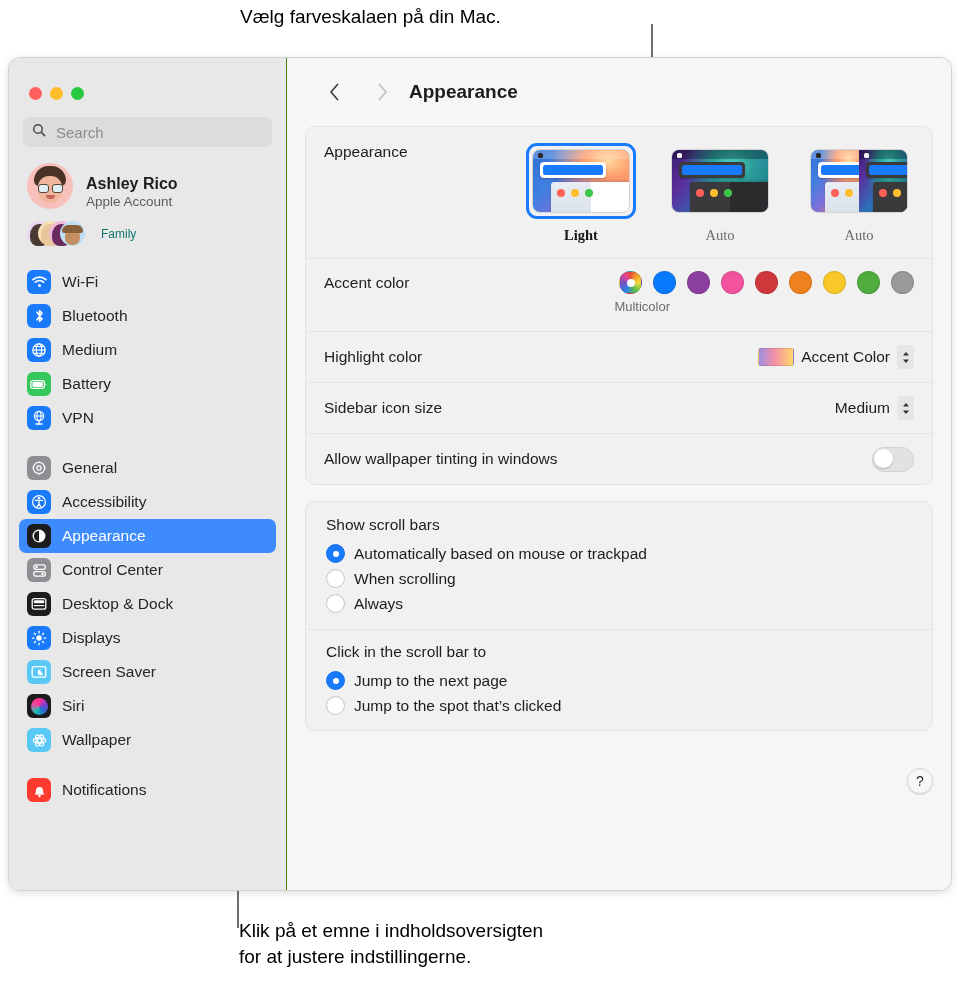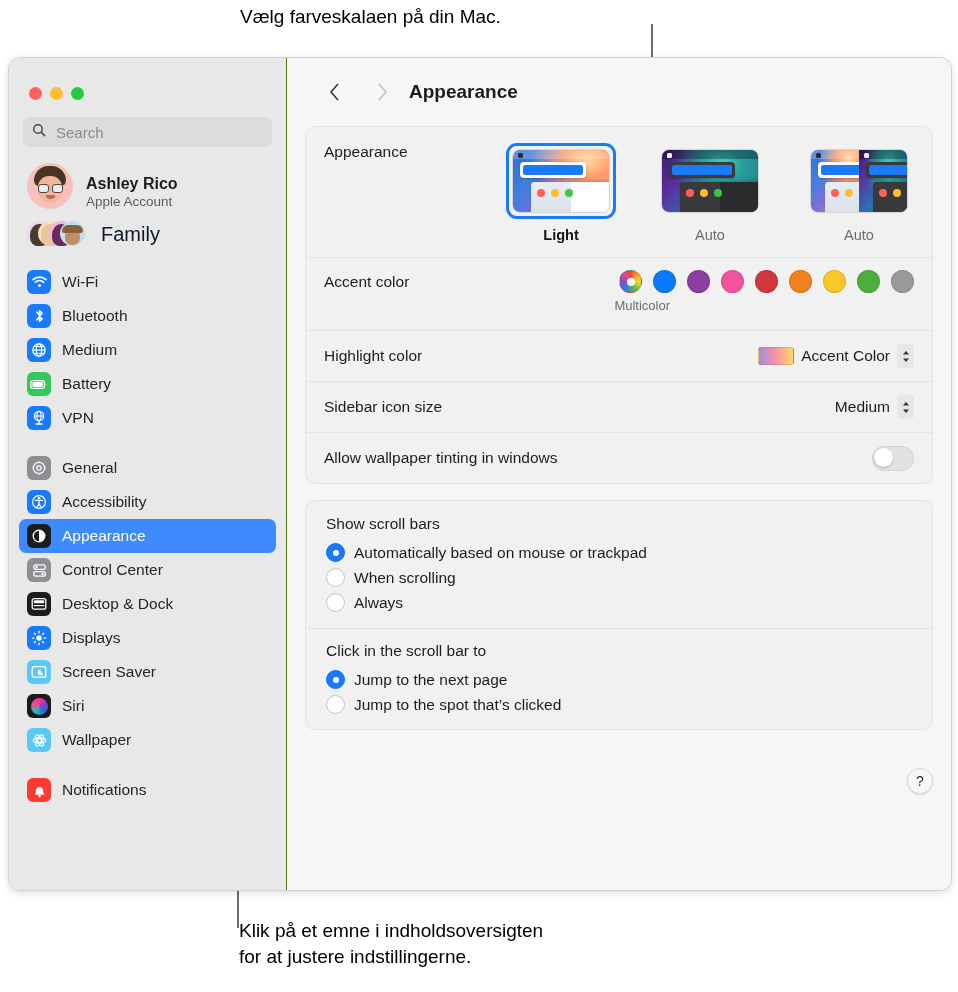--- a/index.html
+++ b/index.html
@@ -119,21 +119,21 @@
   .fa i { position: absolute; inset: 3px 3px 0 3px; border-radius: 50% 50% 40% 40%; display:block; }
   .fa1 { left: 0; background: #e8d5f0; }
   .fa1 i { background: #4a3a33; }
   .fa2 { left: 11px; background: #f7dfb8; }
   .fa2 i { background: #e8c79a; }
   .fa3 { left: 22px; background: #f0b9d8; }
   .fa3 i { background: #6b2a5e; }
   .fa4 { left: 33px; background: #bfe0f2; overflow: hidden; }
   .fa4 .f { position: absolute; left: 5px; top: 8px; width: 15px; height: 16px; background: #c58e62; border-radius: 7px; }
   .fa4 .h { position: absolute; left: 2px; top: 4px; width: 21px; height: 8px; background: #8a6038; border-radius: 6px 6px 2px 2px; }
-  .family-label { font-size: 20px; color: #0f172a; }
+  .family-label { font-size: 12px; color: #0f766e; }
 
   .nav { padding: 18px 10px 0 10px; }
   .nav-group { display: flex; flex-direction: column; }
   .nav-gap { height: 16px; }
   .nav-item {
     display: flex; align-items: center; gap: 11px;
     height: 34px; padding: 0 8px;
     border-radius: 7px;
     cursor: default;
   }
@@ -178,21 +178,21 @@
     padding: 0 18px;
     min-height: 50px;
     border-top: 1px solid #e4e4e4;
   }
   .row:first-child { border-top: 0; }
   .row-label { font-size: 15.5px; color: #1d1d1d; }
   .row-right { margin-left: auto; display: flex; align-items: center; gap: 8px; }
 
   
   .appearance-row { align-items: flex-start; padding-top: 16px; padding-bottom: 14px; }
-  .thumbs { margin-left: auto; display: flex; gap: 39px; }
+  .thumbs { margin-left: auto; display: flex; gap: 29px; font-family: Liberation Serif, serif; }
   .thumb-cell { display: flex; flex-direction: column; align-items: center; gap: 8px; }
   .thumb {
     width: 96px; height: 62px; border-radius: 8px;
     position: relative; overflow: hidden;
     border: 1px solid rgba(0,0,0,0.12);
   }
   .thumb-cell.selected .thumb-ring {
     padding: 3px; border-radius: 11px;
     border: 3px solid #1a7afc;
   }

